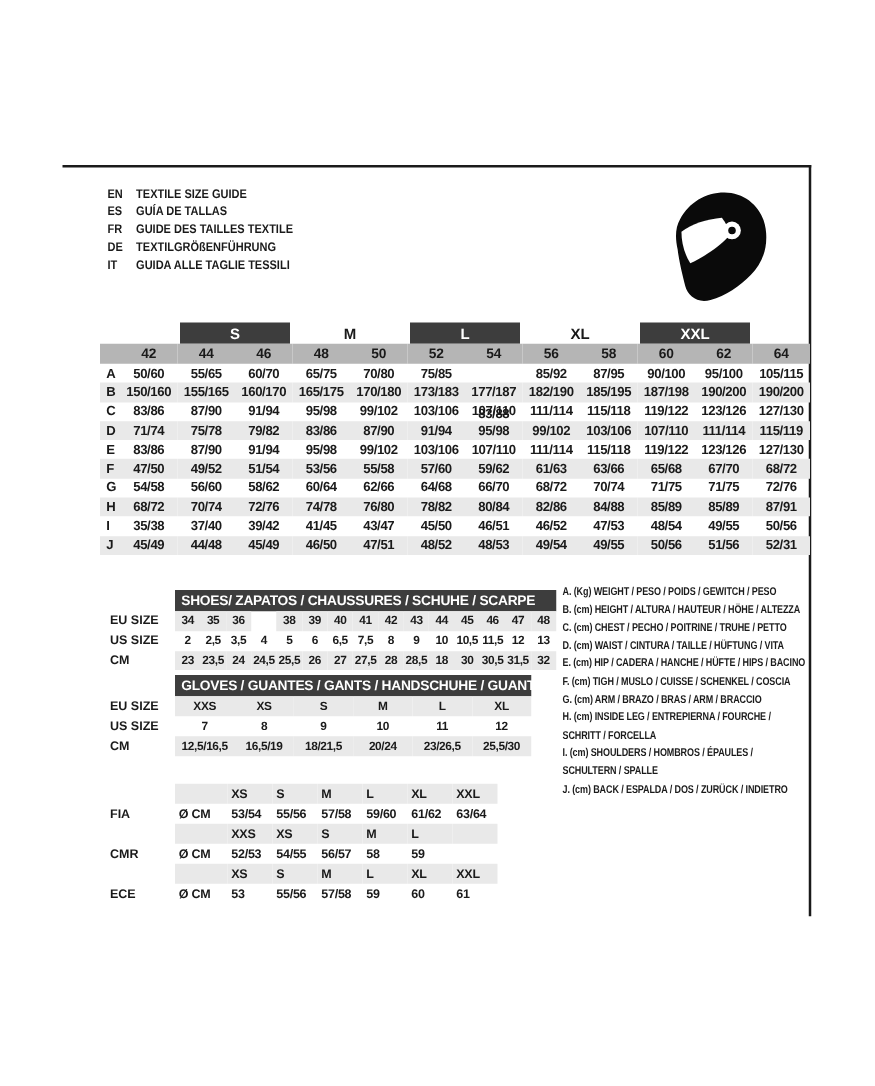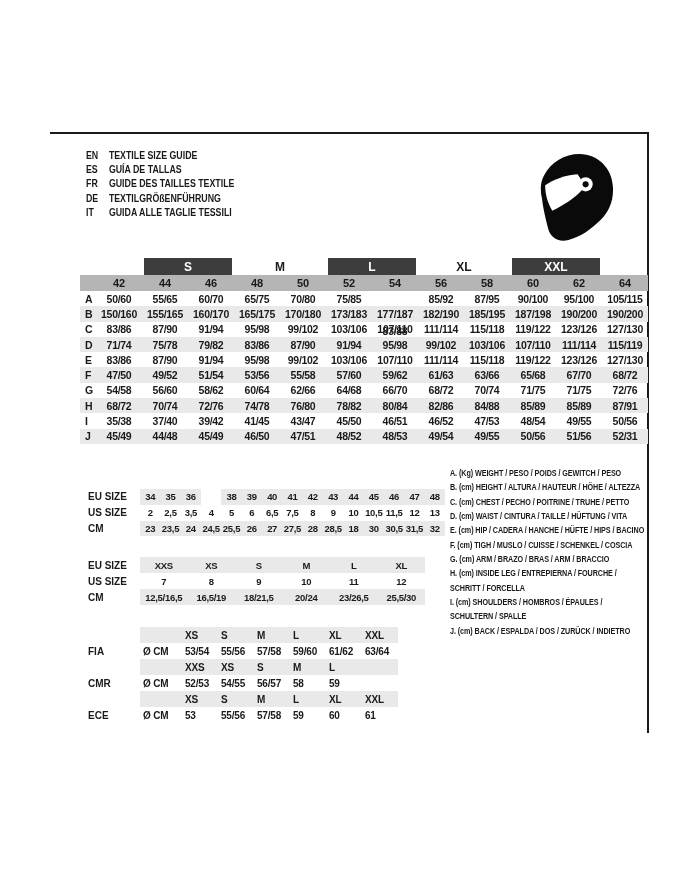--- a/index.html
+++ b/index.html
@@ -218,20 +218,21 @@
     <div class="mt-val band" style="grid-area: 12 / 7;">48/52</div>
     <div class="mt-val band" style="grid-area: 12 / 8;">48/53</div>
     <div class="mt-val band" style="grid-area: 12 / 9;">49/54</div>
     <div class="mt-val band" style="grid-area: 12 / 10;">49/55</div>
     <div class="mt-val band" style="grid-area: 12 / 11;">50/56</div>
     <div class="mt-val band" style="grid-area: 12 / 12;">51/56</div>
     <div class="mt-val band" style="grid-area: 12 / 13;">52/31</div>
   </div>
 
 <div id="shoes-table" class="gridtbl">
+    <div class="bar" style="grid-area: 1 / 2 / auto / -1;">SHOES/ ZAPATOS / CHAUSSURES / SCHUHE / SCARPE</div>
     <div class="side-label" style="grid-area: 2 / 1;">EU SIZE</div>
     <div class="sv band" style="grid-area: 2 / 2;">34</div>
     <div class="sv band" style="grid-area: 2 / 3;">35</div>
     <div class="sv band" style="grid-area: 2 / 4;">36</div>
     <div class="sv band" style="grid-area: 2 / 5; margin-top: 37px;">37</div>
     <div class="sv band" style="grid-area: 2 / 6;">38</div>
     <div class="sv band" style="grid-area: 2 / 7;">39</div>
     <div class="sv band" style="grid-area: 2 / 8;">40</div>
     <div class="sv band" style="grid-area: 2 / 9;">41</div>
     <div class="sv band" style="grid-area: 2 / 10;">42</div>
@@ -268,20 +269,21 @@
     <div class="sv band" style="grid-area: 4 / 9;">27,5</div>
     <div class="sv band" style="grid-area: 4 / 10;">28</div>
     <div class="sv band" style="grid-area: 4 / 11;">28,5</div>
     <div class="sv band" style="grid-area: 4 / 12;">18</div>
     <div class="sv band" style="grid-area: 4 / 13;">30</div>
     <div class="sv band" style="grid-area: 4 / 14;">30,5</div>
     <div class="sv band" style="grid-area: 4 / 15;">31,5</div>
     <div class="sv band" style="grid-area: 4 / 16;">32</div>
   </div>
 <div id="gloves-table" class="gridtbl">
+    <div class="bar" style="grid-area: 1 / 2 / auto / -1;">GLOVES / GUANTES / GANTS / HANDSCHUHE / GUANTI</div>
     <div class="side-label" style="grid-area: 2 / 1;">EU SIZE</div>
     <div class="sv band" style="grid-area: 2 / 2;">XXS</div>
     <div class="sv band" style="grid-area: 2 / 3;">XS</div>
     <div class="sv band" style="grid-area: 2 / 4;">S</div>
     <div class="sv band" style="grid-area: 2 / 5;">M</div>
     <div class="sv band" style="grid-area: 2 / 6;">L</div>
     <div class="sv band" style="grid-area: 2 / 7;">XL</div>
     <div class="side-label" style="grid-area: 3 / 1;">US SIZE</div>
     <div class="sv" style="grid-area: 3 / 2;">7</div>
     <div class="sv" style="grid-area: 3 / 3;">8</div>

